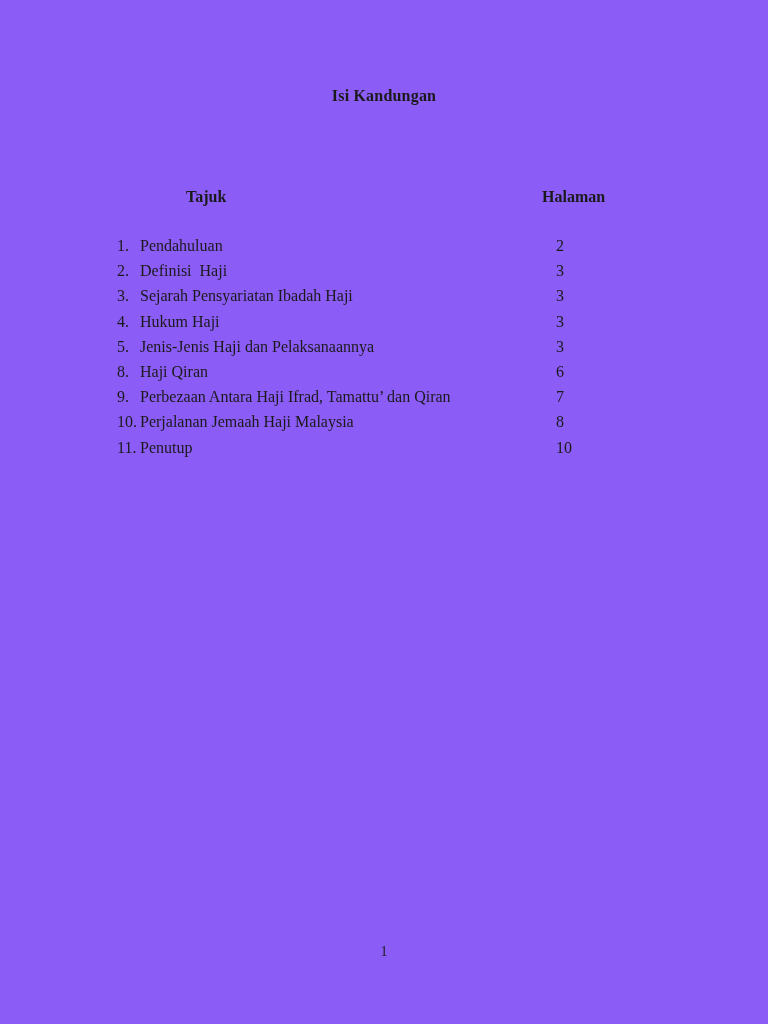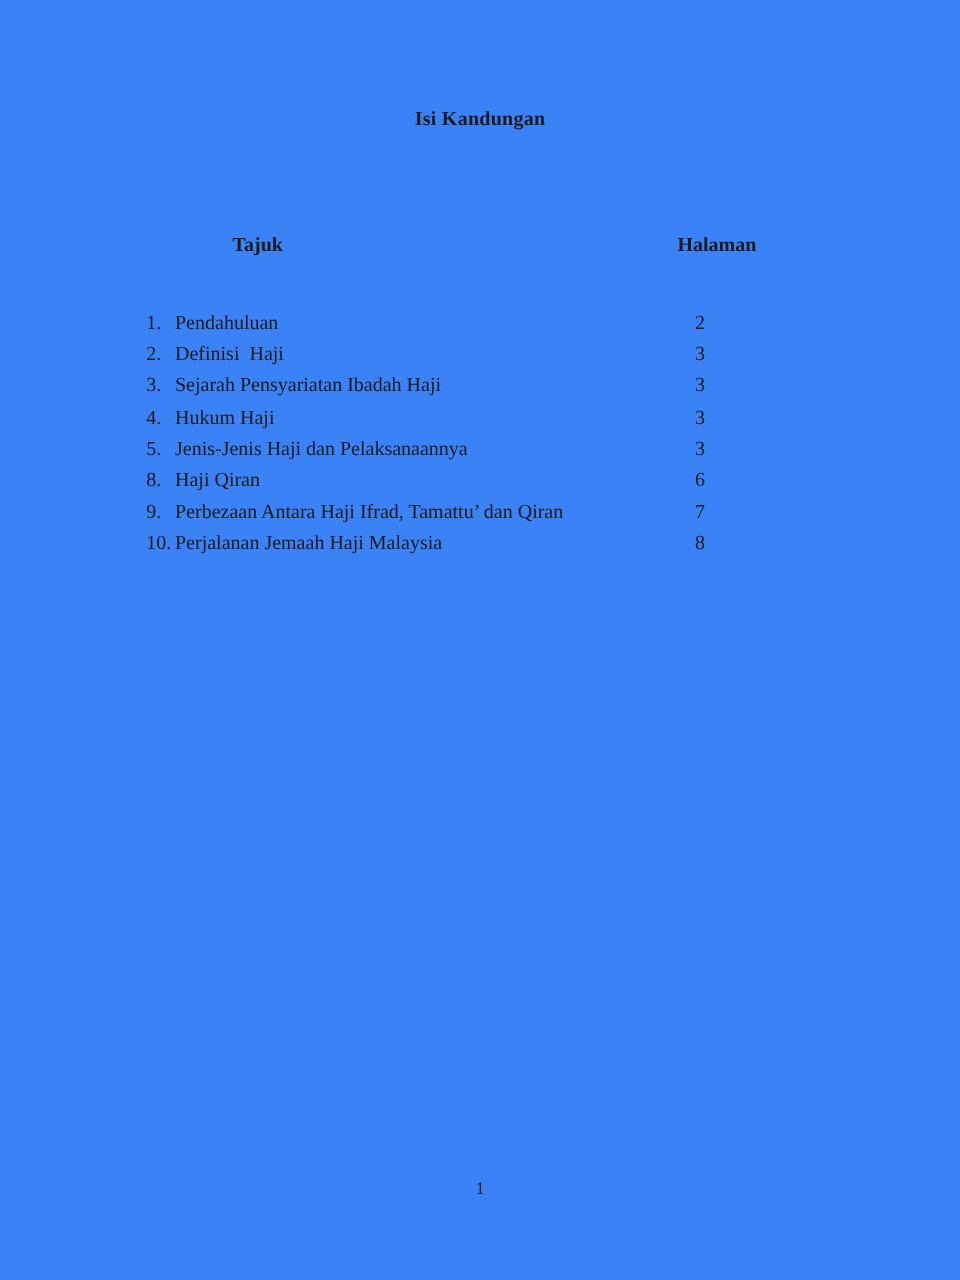--- a/index.html
+++ b/index.html
@@ -4,21 +4,21 @@
 <style>
   html, body {
     margin: 0;
     padding: 0;
     background: #ffffff;
   }
   .page {
     position: relative;
     width: 768px;
     height: 1024px;
-    background: #3b82f6;
+    background: #8b5cf6;
     color: #1a1a1a;
     font-family: "Liberation Serif", serif;
     overflow: hidden;
   }
   .doc-title {
     position: absolute;
     top: 87px;
     left: 0;
     width: 100%;
     text-align: center;
@@ -30,21 +30,21 @@
   .col-header {
     position: absolute;
     top: 188px;
     font-size: 16px;
     font-weight: bold;
   }
   .col-header.topic { left: 186px; }
   .col-header.pagecol { left: 542px; }
   .toc {
     position: absolute;
-    top: 246px;
+    top: 233px;
     left: 117px;
     width: 600px;
     font-size: 16px;
   }
   .toc-row {
     position: relative;
     height: 25.2px;
     line-height: 25.2px;
     white-space: nowrap;
   }
@@ -108,17 +108,21 @@
       <span class="pg">6</span>
     </div>
     <div class="toc-row">
       <span class="num">9.</span><span class="label">Perbezaan Antara Haji Ifrad, Tamattu’ dan Qiran</span>
       <span class="pg">7</span>
     </div>
     <div class="toc-row">
       <span class="num">10.</span><span class="label">Perjalanan Jemaah Haji Malaysia</span>
       <span class="pg">8</span>
     </div>
+    <div class="toc-row">
+      <span class="num">11.</span><span class="label">Penutup</span>
+      <span class="pg">10</span>
+    </div>
   </div>
 
   <div class="footer-page-number">1</div>
 
 </div>
 
 </body></html>

